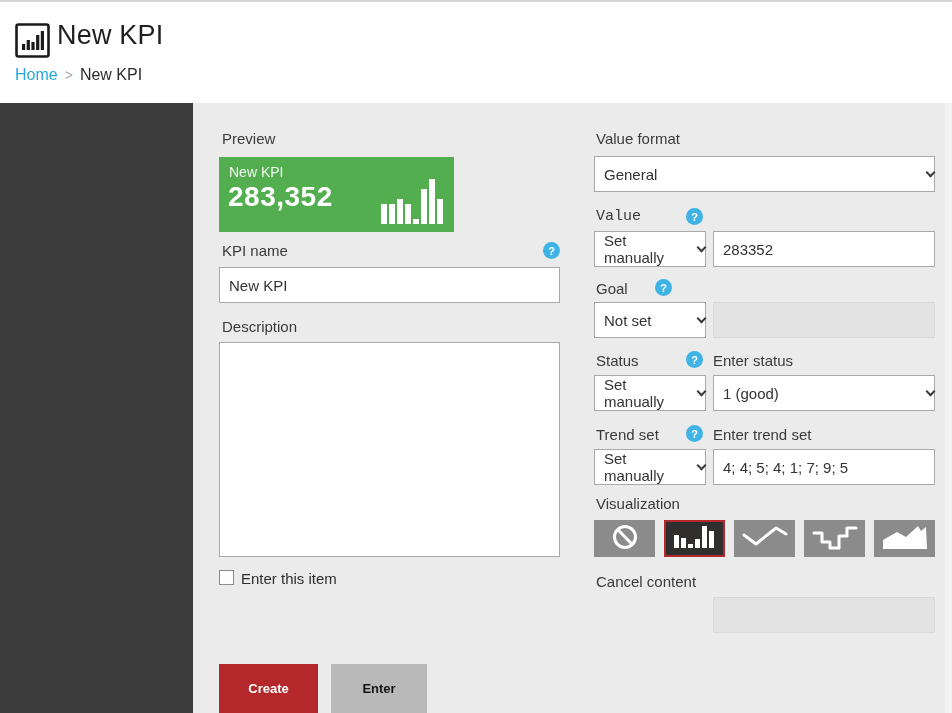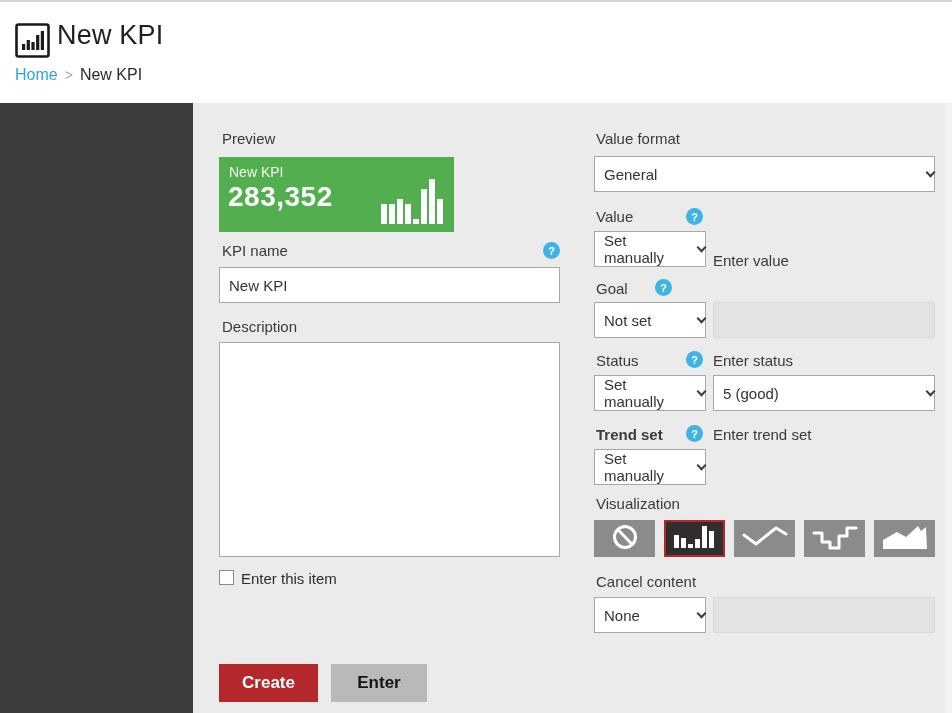--- a/index.html
+++ b/index.html
@@ -62,21 +62,21 @@
 
   
   .viz-row { position:absolute; left:594px; top:520px; display:flex; gap:9px; }
   .viz-btn {
     width:61px; height:37px; background:#8b8b8b; border:none; padding:0;
     display:flex; align-items:center; justify-content:center; cursor:pointer;
   }
   .viz-btn.selected { background:#302f2e; border:2px solid #b4272b; }
 
   
-  .btn { position:absolute; top:664px; height:38px; border:none; font-family:inherit; font-size:17px; font-weight:bold; cursor:pointer; }
+  .btn { position:absolute; top:664px; height:49px; border:none; font-family:inherit; font-size:13px; font-weight:bold; cursor:pointer; }
   .btn-create { left:219px; width:99px; background:#b4272b; color:#fff; }
   .btn-cancel { left:331px; width:96px; background:#b9b9b9; color:#141414; }
 </style>
 </head>
 <body>
 
 <div class="app">
   <div class="topline"></div>
 
   <span class="header-icon">
@@ -128,55 +128,57 @@
 
   <button class="btn btn-create">Create</button>
   <button class="btn btn-cancel">Enter</button>
 
   <span class="label" style="left:596px; top:130px;">Value format</span>
   <div class="select" style="left:594px; top:156px; width:341px;">
     <span>General</span>
     <span class="chev"></span>
   </div>
 
-  <span class="label" style="left:596px; top:208px;">Value</span>
+  <span class="label" style="left:596px; top:208px;font-family:Liberation Mono, monospace;">Value</span>
   <span class="help" style="left:686px; top:208px;">?</span>
   <span class="label" style="left:713px; top:209px;margin-top:43px;">Enter value</span>
   <div class="select" style="left:594px; top:231px; width:112px;">
     <span>Set manually</span>
     <span class="chev"></span>
   </div>
+  <input class="field" style="left: 713px; top: 231px; width: 222px;" value="283352">
 
   <span class="label" style="left:596px; top:280px;">Goal</span>
   <span class="help" style="left:655px; top:279px;">?</span>
   <div class="select" style="left:594px; top:302px; width:112px;">
     <span>Not set</span>
     <span class="chev"></span>
   </div>
   <input class="field disabled" style="left: 713px; top: 302px; width: 222px;" disabled="" value="">
 
   <span class="label" style="left:596px; top:352px;">Status</span>
   <span class="help" style="left:686px; top:351px;">?</span>
   <span class="label" style="left:713px; top:352px;">Enter status</span>
   <div class="select" style="left:594px; top:375px; width:112px;">
     <span>Set manually</span>
     <span class="chev"></span>
   </div>
   <div class="select" style="left:713px; top:375px; width:222px;">
-    <span>5 (good)</span>
-    <span class="chev"></span>
-  </div>
-
-  <span class="label" style="left:596px; top:426px;font-weight:bold;">Trend set</span>
+    <span>1 (good)</span>
+    <span class="chev"></span>
+  </div>
+
+  <span class="label" style="left:596px; top:426px;">Trend set</span>
   <span class="help" style="left:686px; top:425px;">?</span>
   <span class="label" style="left:713px; top:426px;">Enter trend set</span>
   <div class="select" style="left:594px; top:449px; width:112px;">
     <span>Set manually</span>
     <span class="chev"></span>
   </div>
+  <input class="field" style="left: 713px; top: 449px; width: 222px;" value="4; 4; 5; 4; 1; 7; 9; 5">
 
   <span class="label" style="left:596px; top:495px;">Visualization</span>
   <div class="viz-row">
     <button class="viz-btn">
       <span>
         <svg width="34" height="30" viewBox="0 0 34 30">
           <circle cx="17" cy="15" r="10.5" fill="none" stroke="#fff" stroke-width="3"></circle>
           <line x1="9.8" y1="7.5" x2="24.2" y2="22.5" stroke="#fff" stroke-width="3"></line>
         </svg>
       </span>
@@ -210,18 +212,14 @@
     <button class="viz-btn">
       <span>
         <svg width="50" height="28" viewBox="0 0 50 28">
           <polygon points="3,26 3,17 17,9 26,14 38,3 41,8 46,4 47,26" fill="#fff"></polygon>
         </svg>
       </span>
     </button>
   </div>
 
   <span class="label" style="left:596px; top:573px;">Cancel content</span>
-  <div class="select" style="left:594px; top:597px; width:112px;">
-    <span>None</span>
-    <span class="chev"></span>
-  </div>
   <input class="field disabled" style="left: 713px; top: 597px; width: 222px;" disabled="" value="">
 </div>
 
 </body></html>

